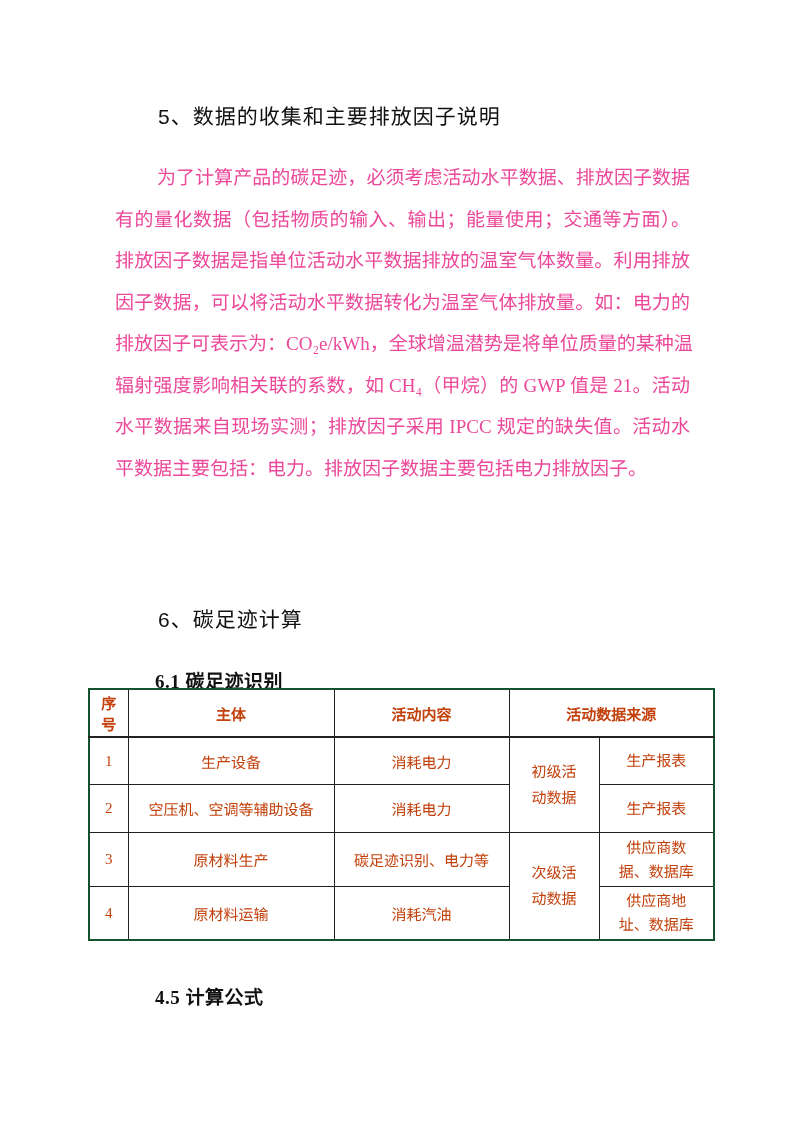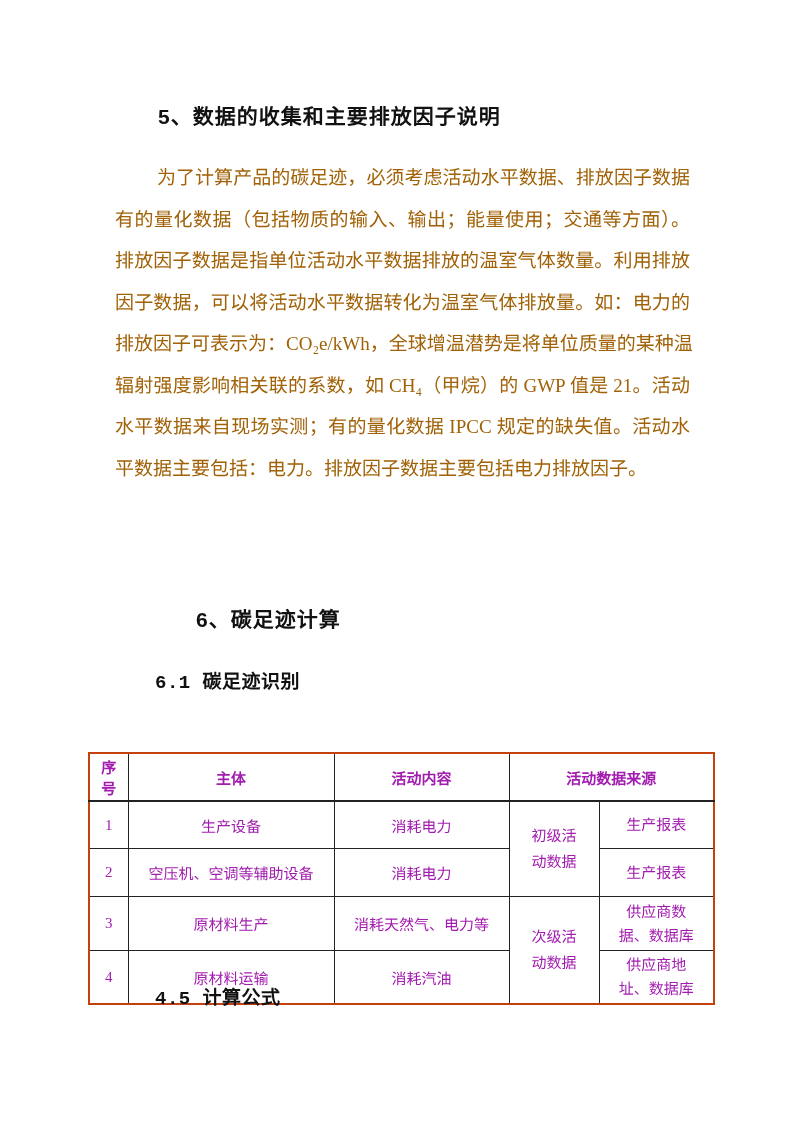--- a/index.html
+++ b/index.html
@@ -15,70 +15,70 @@
     overflow: hidden;
     color: #1a1a1a;
     font-family: "Liberation Serif", "DejaVu Serif", serif;
   }
   .h-major {
     position: absolute;
     left: 158px;
     margin: 0;
     font-family: "Liberation Sans", "DejaVu Sans", sans-serif;
     font-size: 21px;
-    font-weight: bold;
+    font-weight: normal;
     color: #111111;
     letter-spacing: 1px;
     white-space: nowrap;
   }
   .h-minor {
     position: absolute;
     left: 155px;
     margin: 0;
-    font-family: Liberation Mono, monospace;
+    font-family: Liberation Serif, serif;
     font-size: 19px;
     font-weight: bold;
     color: #111111;
     letter-spacing: 0.5px;
     white-space: nowrap;
   }
   .heading-5 { top: 100px; }
-  .heading-6 { top: 603px; margin-left: 38px; }
+  .heading-6 { top: 603px; }
   .heading-6-1 { top: 666px; }
   .heading-6-2 { top: 982px; }
   .para {
     position: absolute;
     left: 115px;
     top: 157px;
     width: 575px;
     font-size: 19px;
     line-height: 41.5px;
-    color: #a16207;
+    color: #ec4899;
   }
   .pline {
     height: 41.5px;
     text-align: justify;
     text-align-last: justify;
     white-space: nowrap;
   }
   .pline.first { text-indent: 42px; }
   .pline.last {
     text-align: right;
     text-align-last: left;
   }
   table.cf-table {
     position: absolute;
     left: 88px;
-    top: 752px;
+    top: 688px;
     border-collapse: collapse;
     table-layout: fixed;
     width: 627px;
     font-size: 15px;
-    color: #a21caf;
-    border: 2px solid #c2410c;
+    color: #c2410c;
+    border: 2px solid #14532d;
   }
   .cf-table th, .cf-table td {
     border: 1px solid #222222;
     text-align: center;
     vertical-align: middle;
     padding: 2px 4px;
     overflow: hidden;
   }
   .cf-table thead th {
     font-weight: bold;
@@ -116,21 +116,21 @@
 
   <h1 class="h-major heading-5">5、数据的收集和主要排放因子说明</h1>
 
   <div class="para">
     <div class="pline first">为了计算产品的碳足迹，必须考虑活动水平数据、排放因子数据</div>
     <div class="pline">有的量化数据（包括物质的输入、输出；能量使用；交通等方面）。</div>
     <div class="pline">排放因子数据是指单位活动水平数据排放的温室气体数量。利用排放</div>
     <div class="pline">因子数据，可以将活动水平数据转化为温室气体排放量。如：电力的</div>
     <div class="pline">排放因子可表示为：CO₂e/kWh，全球增温潜势是将单位质量的某种温</div>
     <div class="pline">辐射强度影响相关联的系数，如 CH₄（甲烷）的 GWP 值是 21。活动</div>
-    <div class="pline">水平数据来自现场实测；有的量化数据 IPCC 规定的缺失值。活动水</div>
+    <div class="pline">水平数据来自现场实测；排放因子采用 IPCC 规定的缺失值。活动水</div>
     <div class="pline last">平数据主要包括：电力。排放因子数据主要包括电力排放因子。</div>
   </div>
 
   <h1 class="h-major heading-6">6、碳足迹计算</h1>
 
   <h2 class="h-minor heading-6-1">6.1 碳足迹识别</h2>
 
   <table class="cf-table">
     <colgroup>
       <col style="width:39px">
@@ -157,21 +157,21 @@
       </tr>
       <tr class="r2">
         <td>2</td>
         <td>空压机、空调等辅助设备</td>
         <td>消耗电力</td>
         <td class="src-cell">生产报表</td>
       </tr>
       <tr class="r3">
         <td>3</td>
         <td>原材料生产</td>
-        <td>消耗天然气、电力等</td>
+        <td>碳足迹识别、电力等</td>
         <td rowspan="2" class="group-cell">次级活动数据</td>
         <td class="src-cell">供应商数据、数据库</td>
       </tr>
       <tr class="r4">
         <td>4</td>
         <td>原材料运输</td>
         <td>消耗汽油</td>
         <td class="src-cell">供应商地址、数据库</td>
       </tr>
     </tbody>

